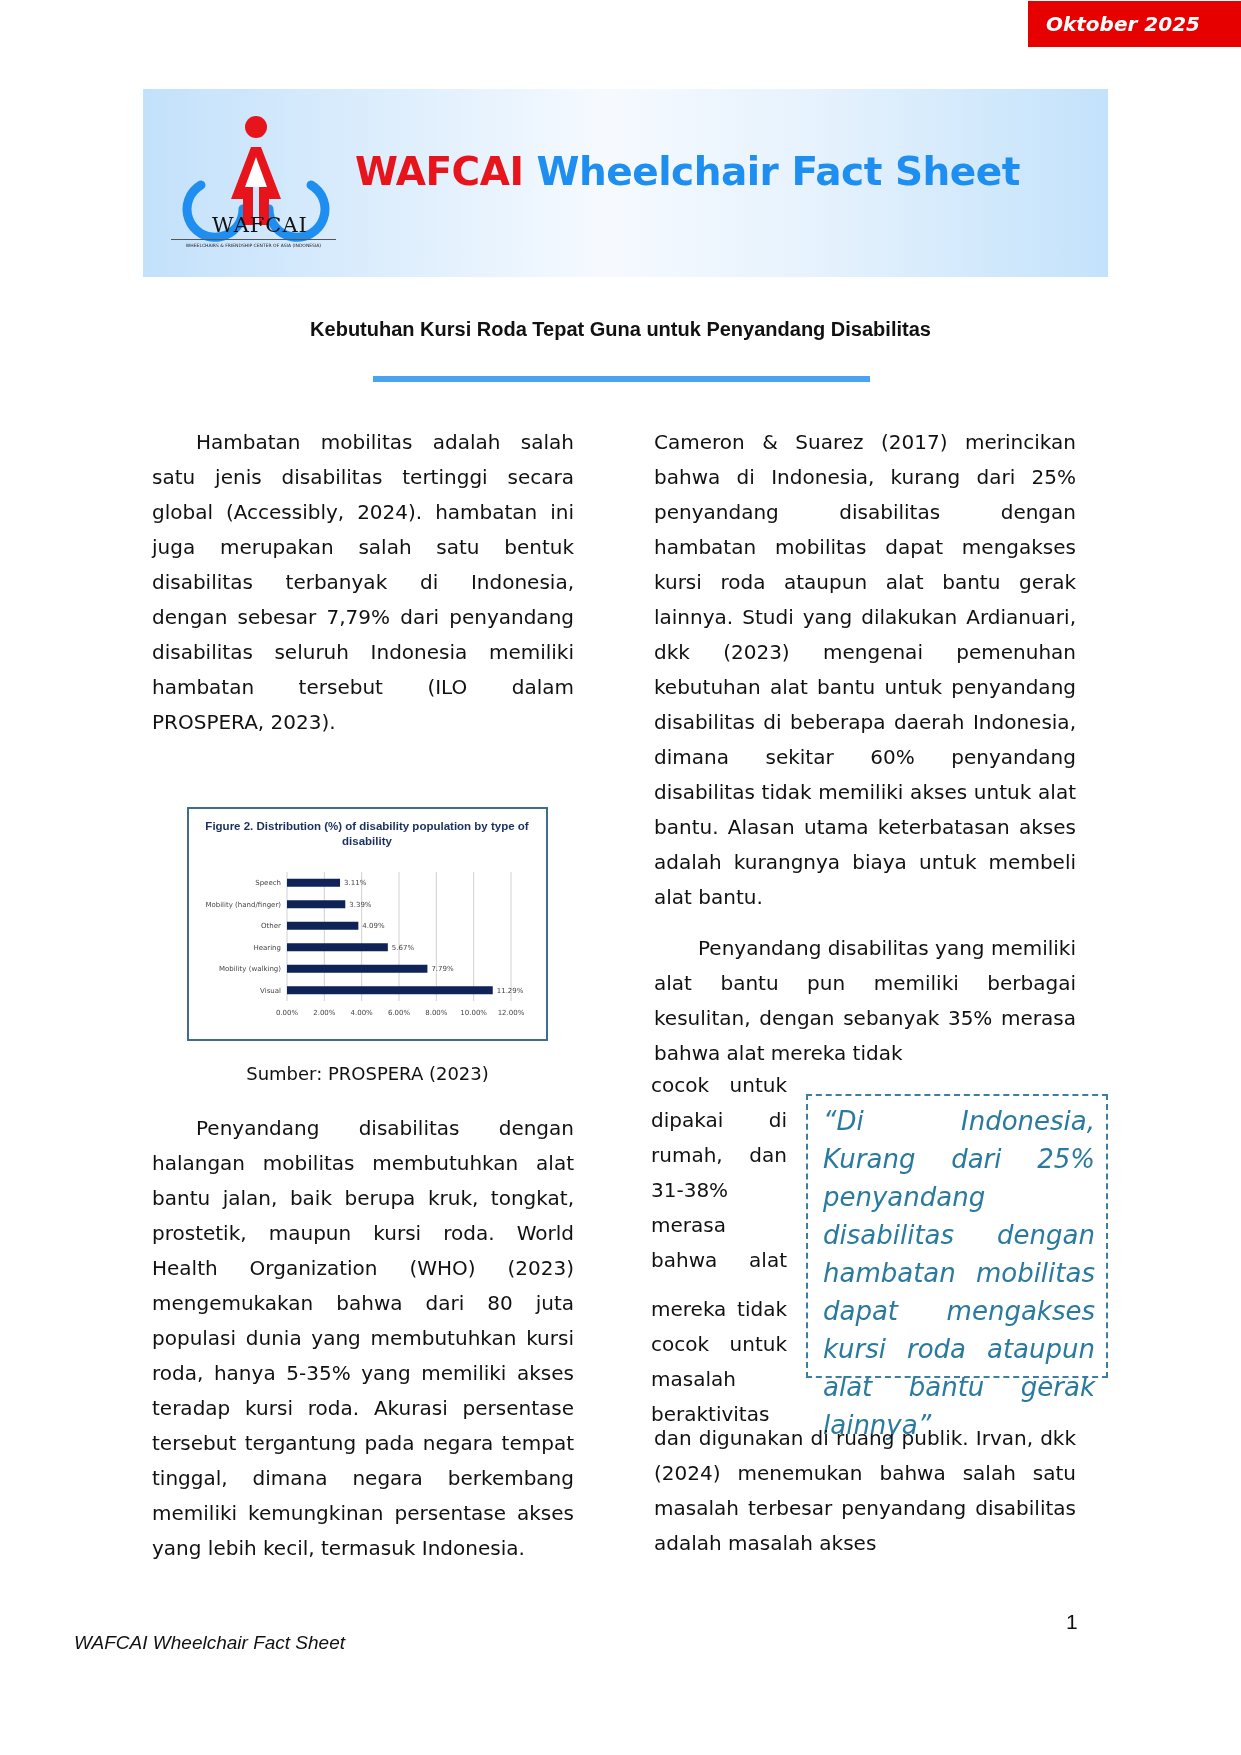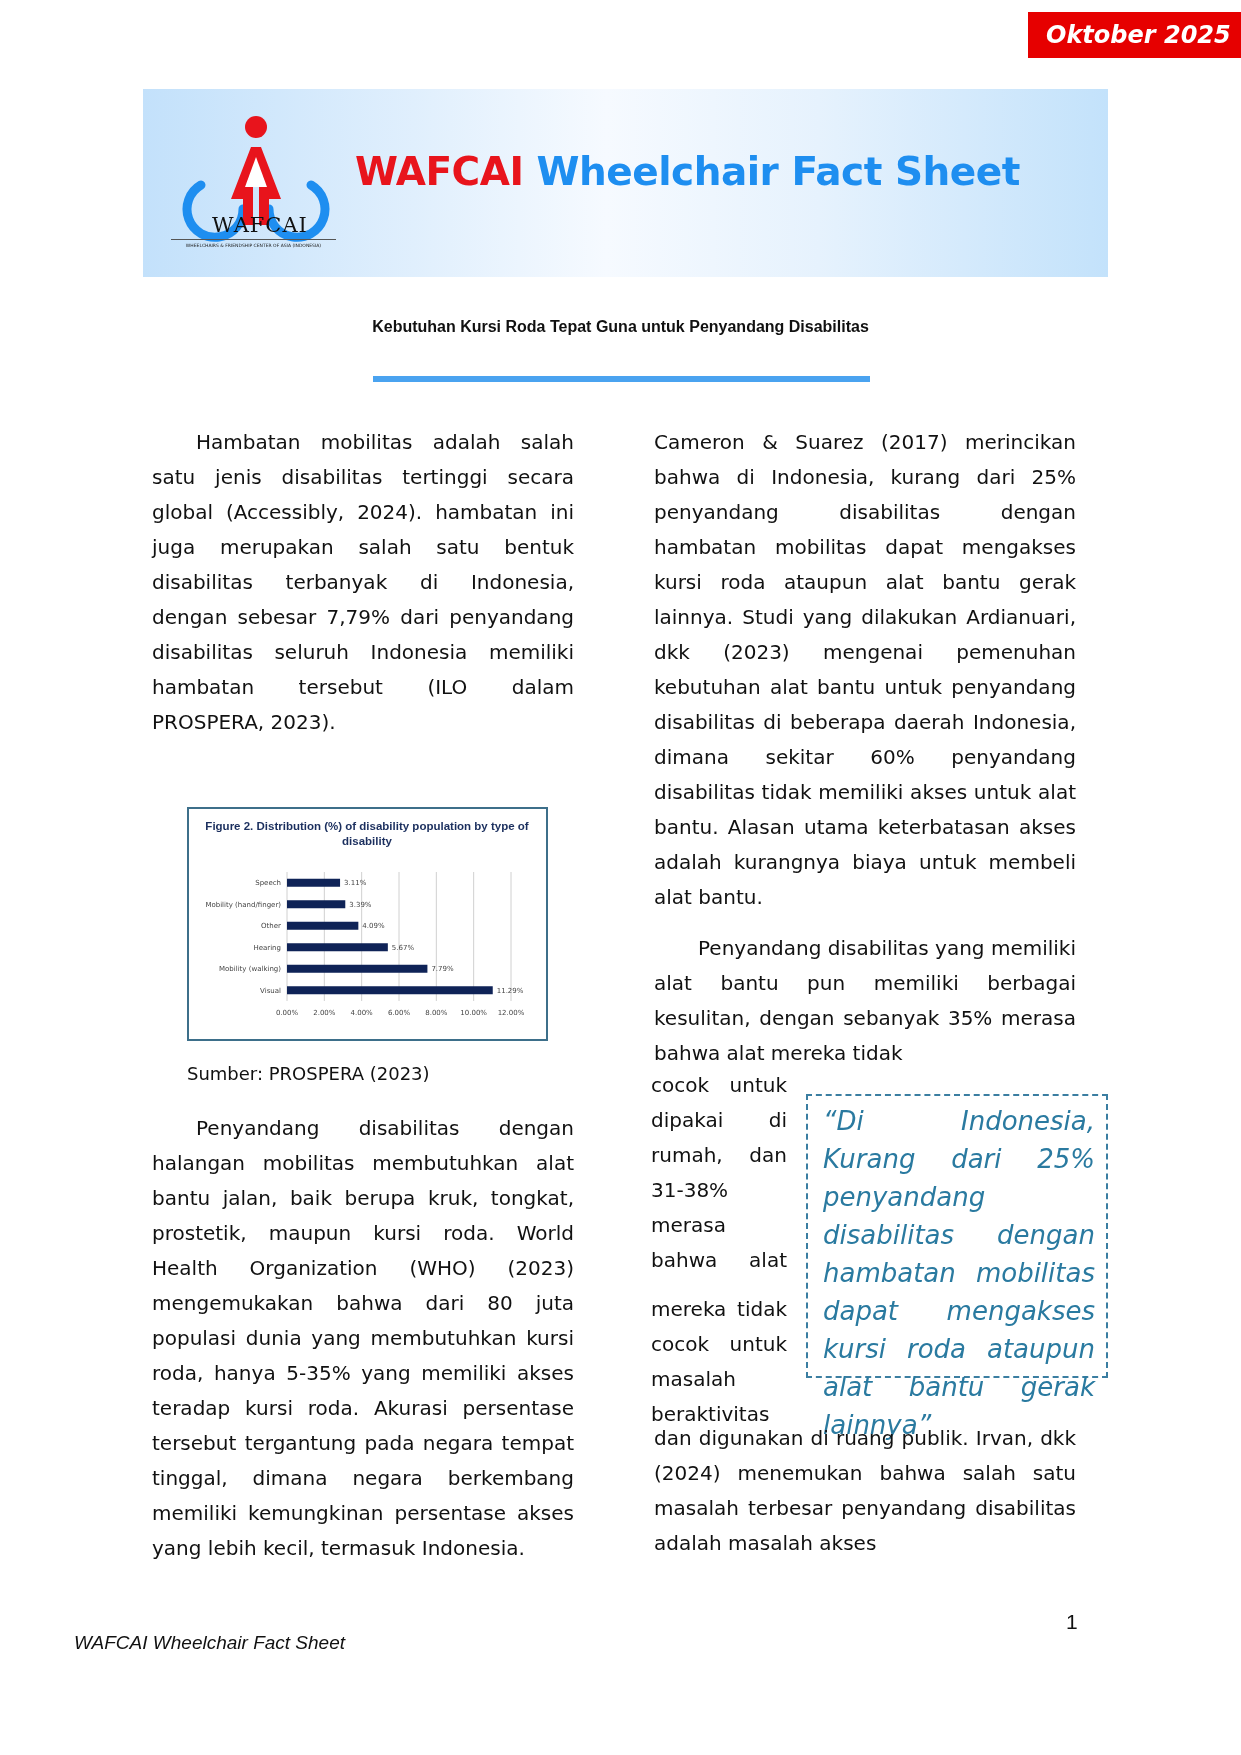--- a/index.html
+++ b/index.html
@@ -1,49 +1,49 @@
 <!DOCTYPE html>
 <html><head>
 <meta charset="utf-8">
 <style>
   html, body { margin: 0; padding: 0; background: #ffffff; }
   body { width: 1241px; height: 1755px; position: relative; overflow: hidden;
          font-family: "DejaVu Sans", sans-serif; color: #111; }
 
-  .date-badge { position: absolute; left: 1028px; top: 12px; width: 213px; height: 46px;
+  .date-badge { position: absolute; left: 1028px; top: 1px; width: 213px; height: 46px;
     background: #e60000; color: #fff; font-family: "DejaVu Sans", sans-serif;
-    font-weight: bold; font-style: italic; font-size: 24px; line-height: 46px;
+    font-weight: bold; font-style: italic; font-size: 20px; line-height: 46px;
     padding-left: 18px; box-sizing: border-box; }
 
   .banner { position: absolute; left: 143px; top: 89px; width: 965px; height: 188px;
     background: linear-gradient(90deg, #c3e1fb 0%, #e2f0fd 30%, #f6faff 48%, #e6f2fd 70%, #c3e2fb 100%); }
   .logo { position: absolute; left: 28px; top: 18px; width: 170px; height: 150px; }
   .logo-word { position: absolute; left: 42px; top: 124px; width: 150px; text-align: center;
     font-family: "DejaVu Serif", serif; font-size: 21px; color: #111; letter-spacing: 1px; }
   .logo-rule { position: absolute; left: 0; top: 150px; width: 165px; height: 1px; background: #555; }
   .logo-sub { position: absolute; left: 2px; top: 154px; width: 165px; text-align: center;
     font-size: 4.5px; color: #222; white-space: nowrap; }
   .banner-title { position: absolute; left: 212px; top: 60px; font-family: "DejaVu Sans", sans-serif;
     font-weight: bold; font-size: 39px; letter-spacing: -0.5px; white-space: nowrap; }
   .banner-title .red { color: #e8141c; }
   .banner-title .blue { color: #1e8ef0; }
 
   .doc-title { position: absolute; left: 0; width: 1241px; top: 318px; text-align: center;
-    font-family: "Liberation Sans", sans-serif; font-weight: bold; font-size: 16px; color: #111; }
+    font-family: "Liberation Sans", sans-serif; font-weight: bold; font-size: 20px; color: #111; }
   .title-rule { position: absolute; left: 373px; top: 376px; width: 497px; height: 6px; background: #4aa3f0; }
 
   .col { position: absolute; font-family: "DejaVu Sans", sans-serif; font-size: 20px;
     line-height: 35px; text-align: justify; color: #111; }
   .col p { margin: 3px; }
   .indent { text-indent: 44px; }
 
   .chart-frame { position: absolute; left: 187px; top: 807px; width: 361px; height: 234px;
     border: 2px solid #3d6f8a; box-sizing: border-box; background: #fff; padding-left: 19px; }
   .chart-frame svg { position: absolute; left: 0; top: 0; }
-  .caption { position: absolute; left: 187px; width: 361px; top: 1063px; 
+  .caption { position: absolute; left: 187px; width: 361px; top: 1063px; text-align: center;
     font-family: "DejaVu Sans", sans-serif; font-size: 18px; color: #111; }
 
   .quote-box { position: absolute; left: 806px; top: 1094px; width: 302px; height: 284px;
     border: 2px dashed #3b7ea1; box-sizing: border-box; }
   .quote-text { position: absolute; left: 15px; top: 6px; width: 272px;
     font-family: "DejaVu Sans", sans-serif; font-style: italic; font-size: 26px; line-height: 38px;
     color: #2a7aa0; text-align: justify; }
 
   .footer-left { position: absolute; left: 74px; top: 1632px; font-family: "Liberation Sans", sans-serif;
     font-style: italic; font-size: 19px; color: #111; }

